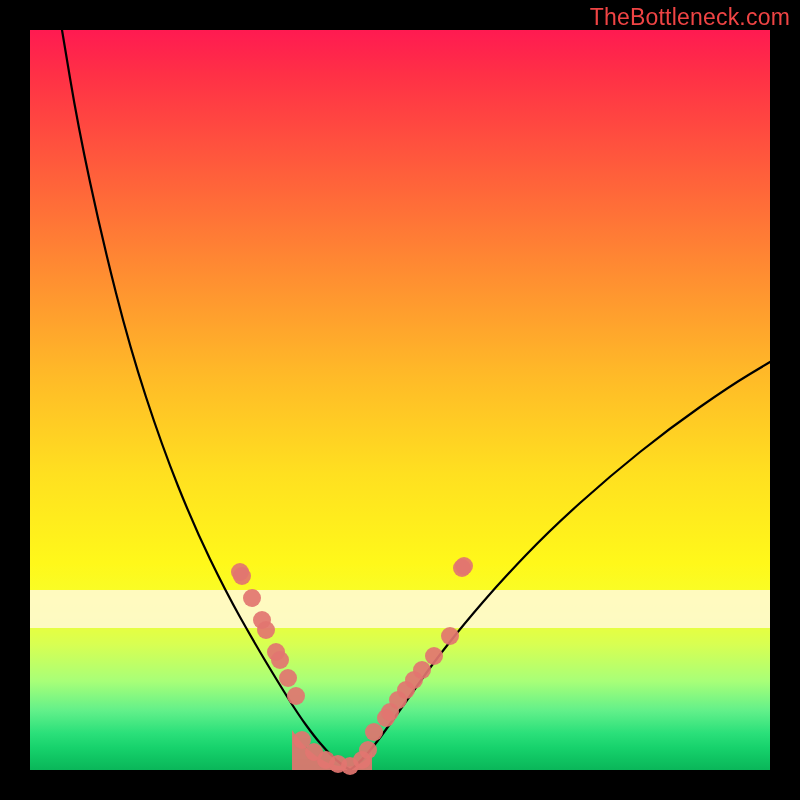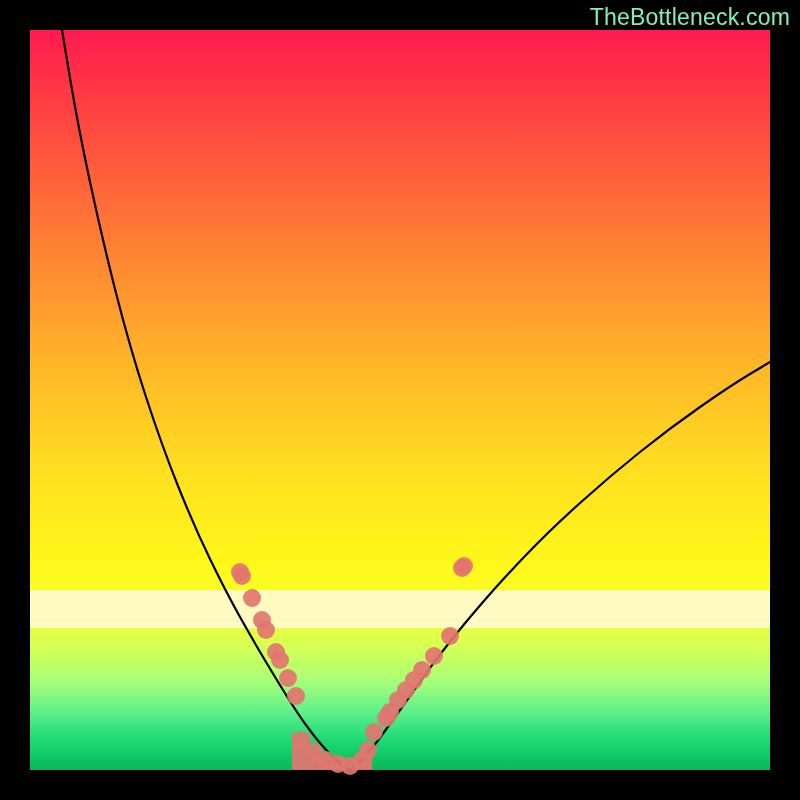--- a/index.html
+++ b/index.html
@@ -38,21 +38,21 @@
       #2be07a 95%,
       #17d26c 97%,
       #0fc462 98.5%,
       #0ab659 100%
     );
   }
   .watermark {
     position: absolute;
     top: 4px;
     right: 10px;
-    color: #86efac;
+    color: #ef4444;
     font-size: 23px;
     font-weight: 400;
     letter-spacing: 0.2px;
   }
   
   svg.overlay {
     position: absolute;
     left: 30px;
     top: 30px;
     width: 740px;

